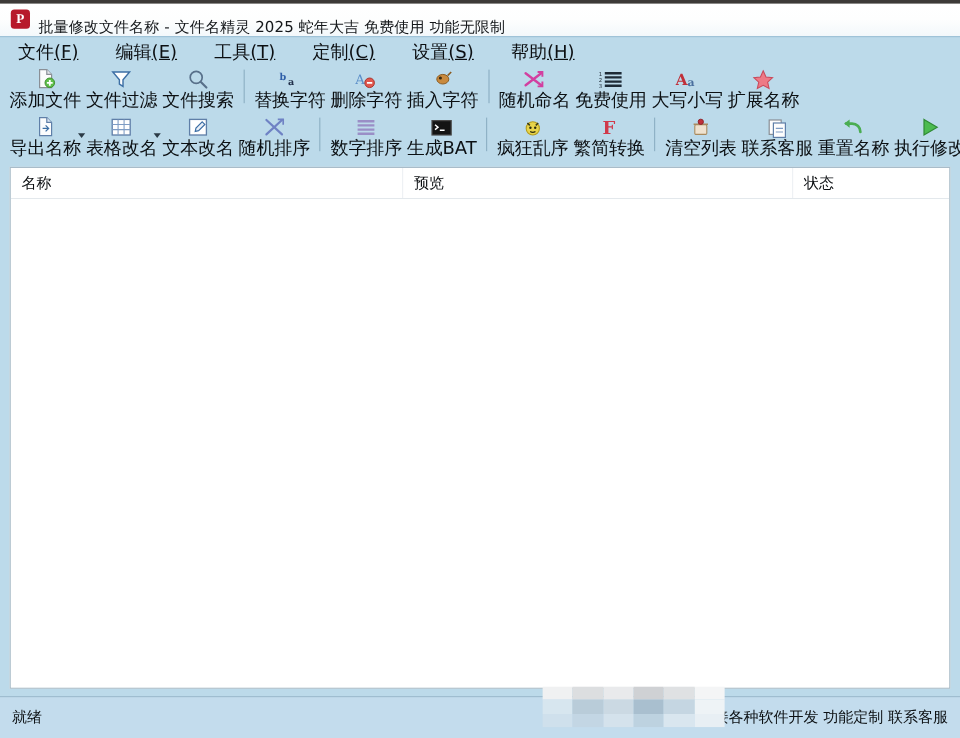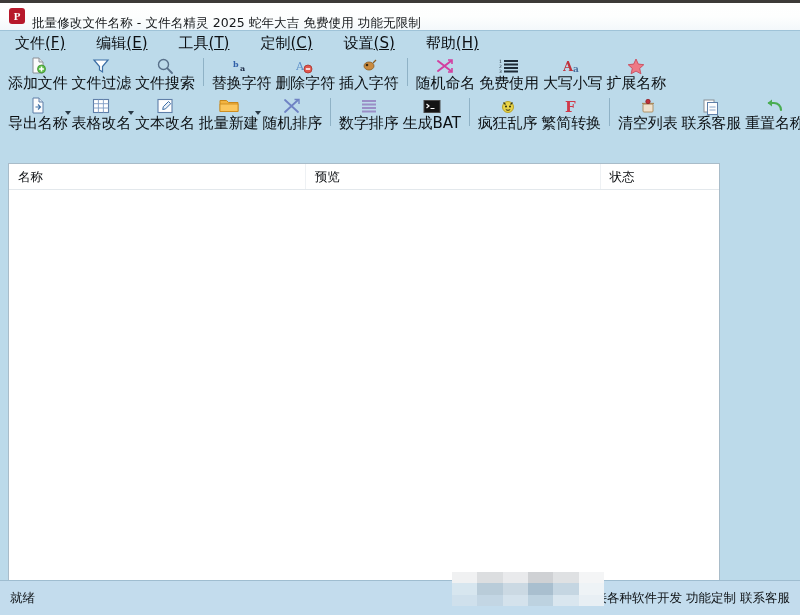--- a/index.html
+++ b/index.html
@@ -144,27 +144,26 @@
     border-right: 3.5px solid transparent;
     border-top: 4px solid #2b3a46;
   }
   .tb-spacer { flex: 1 1 auto; }
 
   
   .listview {
     position: absolute;
     left: 8px;
     top: 139px;
-    width: 712px;
+    width: 784px;
     height: 435px;
     background: #ffffff;
     border: 1px solid #a9bcc9;
     box-sizing: border-box;
     overflow: hidden;
-    margin-top: 24px;
   }
   .list-header {
     height: 26px;
     display: flex;
     background: #ffffff;
     border-bottom: 1px solid #e3e8ec;
     box-sizing: border-box;
   }
   .col {
     font-size: 12.5px;
@@ -391,30 +390,20 @@
     <div class="tb-btn">
       <span class="tb-ico">
         <svg width="18" height="16" viewBox="0 0 18 16">
             <rect x="2" y="1.5" width="14" height="13" fill="#ffffff" stroke="#5f7fa8" stroke-width="1.1"></rect>
             <path d="M12.5 3.5l2.2 2.2-5.2 5.2-2.8.6.6-2.8z" fill="#eaf0f8" stroke="#3d6fa5" stroke-width="1"></path>
           </svg>
       </span>
       <span class="tb-label">文本改名</span>
     </div>
 
-    <div class="tb-btn">
-      <span class="tb-ico">
-        <svg width="20" height="16" viewBox="0 0 20 16">
-            <path d="M1 2.5h6.5l2 2H19v9H1z" fill="#f3b441" stroke="#c9881c" stroke-width="1"></path>
-            <path d="M1 6h18v7.5H1z" fill="#fbc65d" stroke="#c9881c" stroke-width="0.8"></path>
-          </svg>
-      </span>
-      <span class="tb-label">批量新建</span>
-      <span class="tb-arrow"></span>
-    </div>
 
     <div class="tb-btn">
       <span class="tb-ico">
         <svg width="18" height="16" viewBox="0 0 18 16">
             <path d="M2 2l13 12M15 2L2 14" stroke="#6f82c4" stroke-width="1.8" stroke-linecap="round"></path>
             <path d="M11.5 1.5H16V6" fill="none" stroke="#6f82c4" stroke-width="1.4"></path>
           </svg>
       </span>
       <span class="tb-label">随机排序</span>
     </div>

